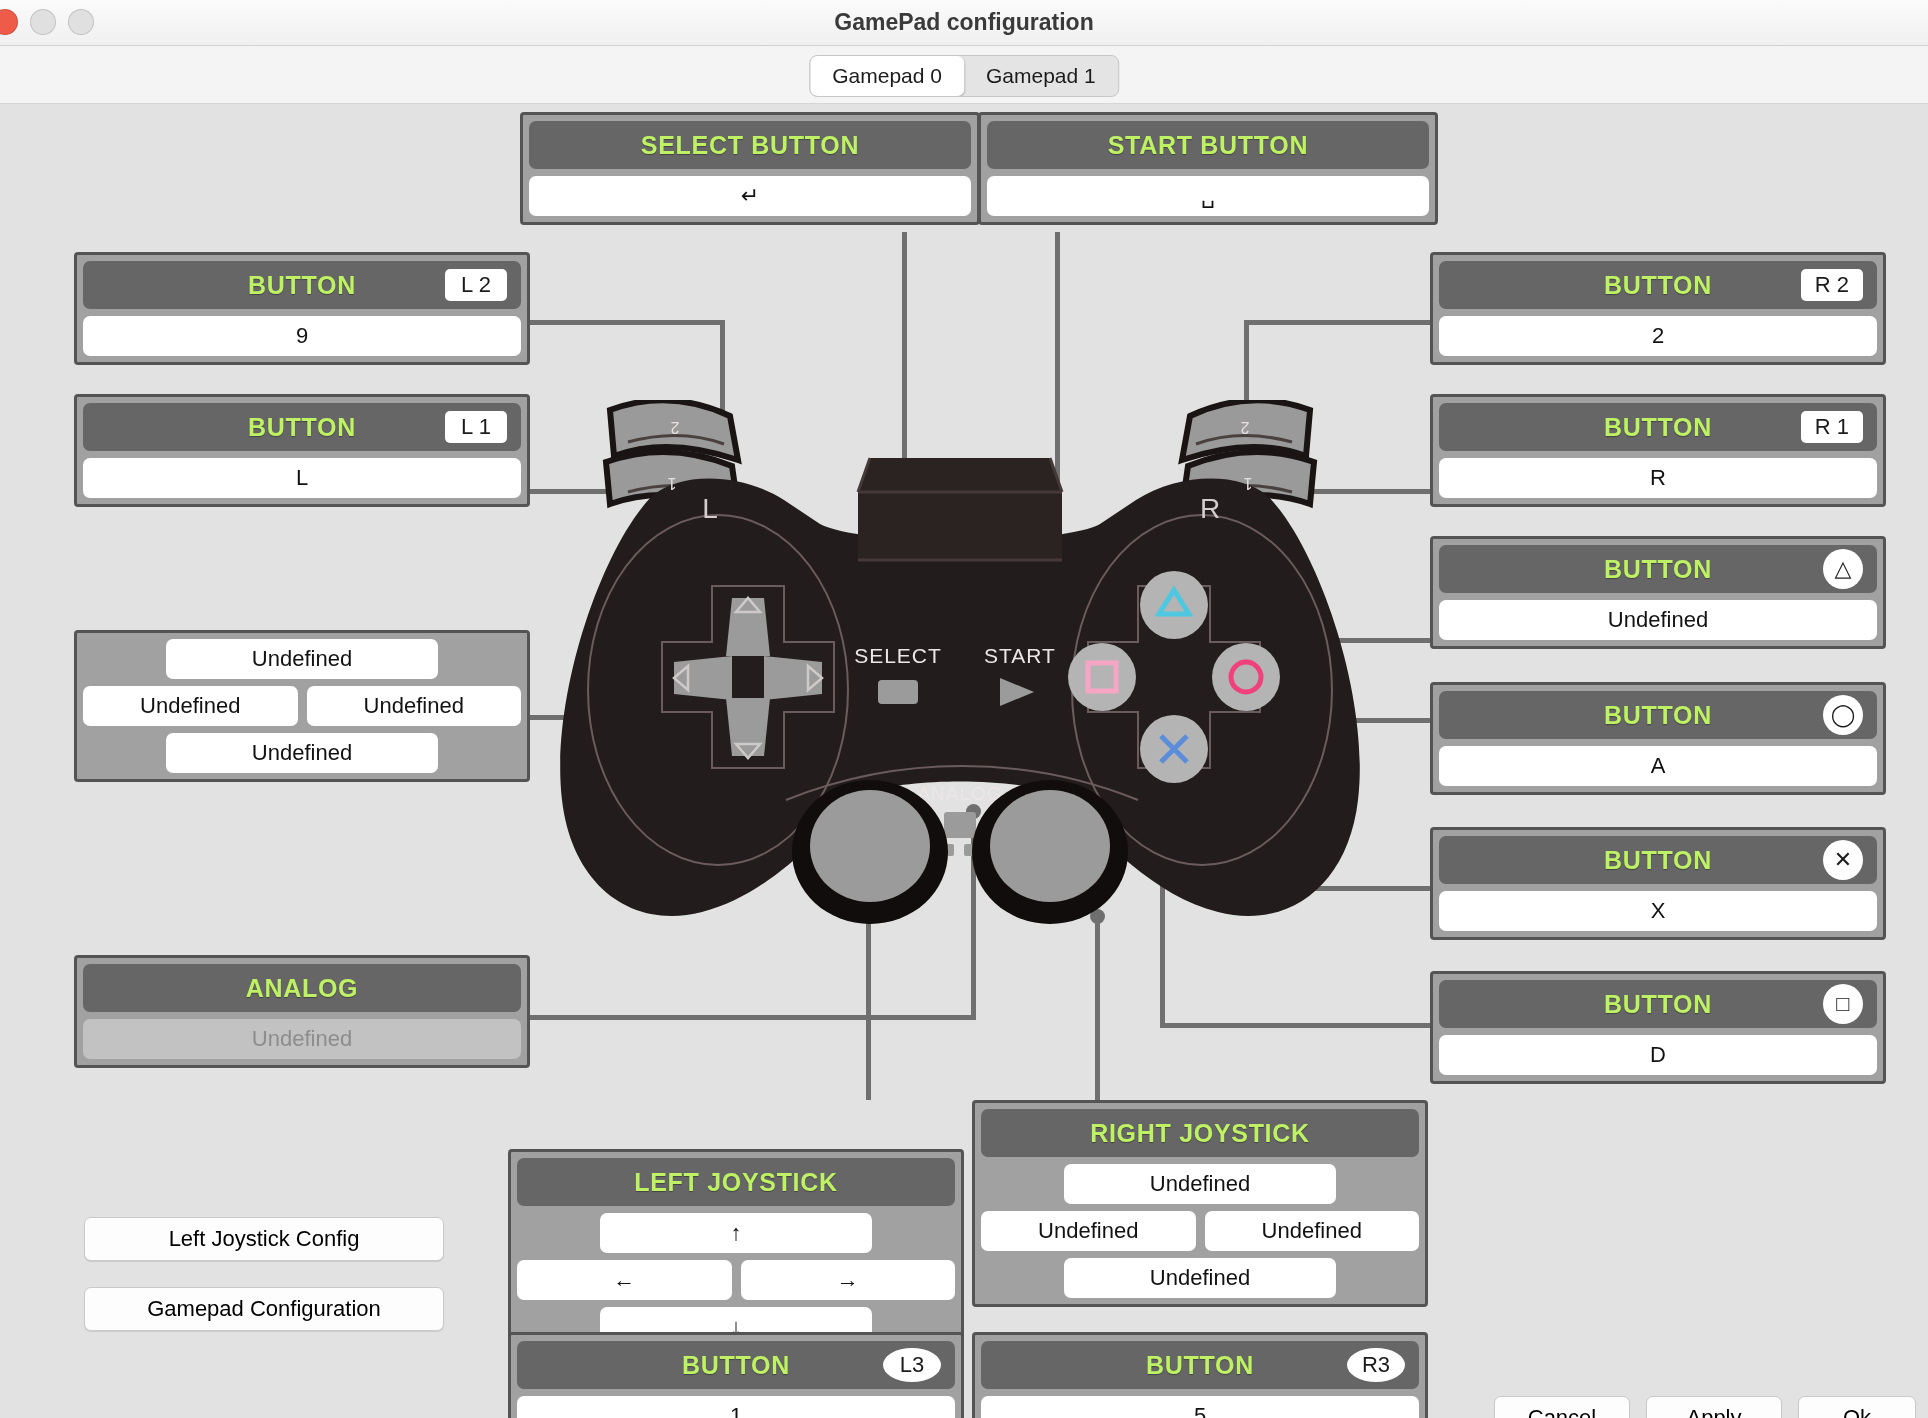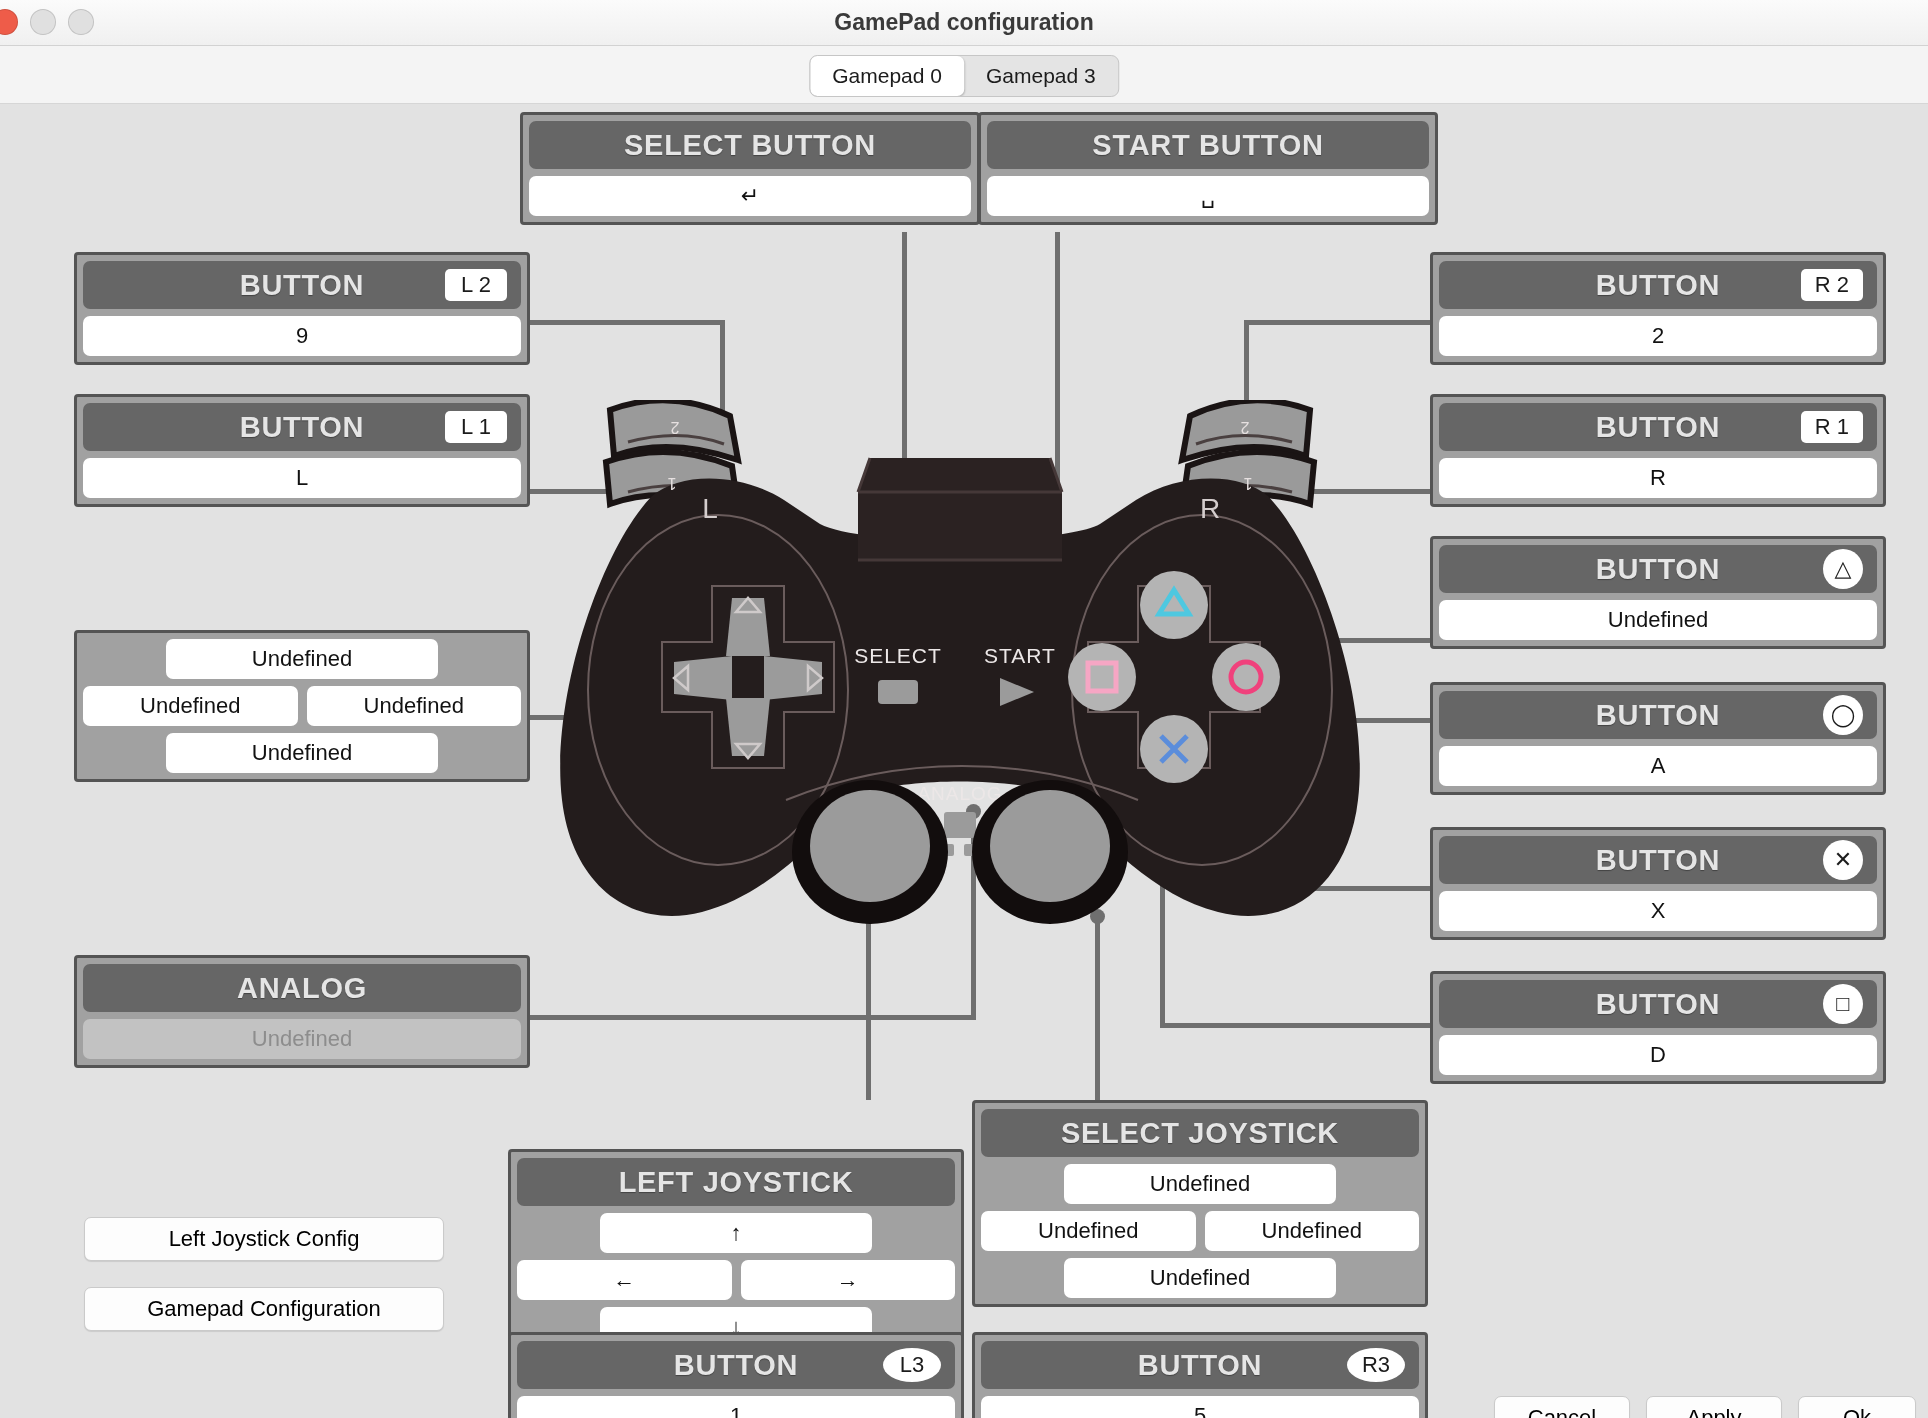--- a/index.html
+++ b/index.html
@@ -54,21 +54,21 @@
     border-radius: 4px;
     padding: 6px;
     display: flex; flex-direction: column; gap: 7px;
   }
   .panel-head {
     background: #666666; border-radius: 7px;
     height: 48px; display: flex; align-items: center; justify-content: center;
     position: relative; padding: 0 14px;
   }
   .panel-head .ttl {
-    color: #e5e5e5; font-weight: bold; font-size: 29px;
+    color: #bef264; font-weight: bold; font-size: 25px;
     letter-spacing: .7px; text-shadow: 0 1px 1px rgba(0,0,0,.35);
   }
   .badge {
     position: absolute; right: 14px; top: 50%; transform: translateY(-50%);
     background: #ffffff; color: #1b1b1b;
     font-size: 22px; font-weight: normal;
     padding: 3px 14px; border-radius: 5px; min-width: 62px; text-align: center;
   }
   .badge.round { border-radius: 50%; padding: 4px 10px; min-width: 58px; }
   .badge.glyph {
@@ -116,21 +116,21 @@
       <div class="tl red"></div>
       <div class="tl gray"></div>
       <div class="tl gray"></div>
     </div>
     <div class="win-title">GamePad configuration</div>
   </div>
 
   <div class="tabbar">
     <div class="seg">
       <div class="seg-item active">Gamepad 0</div>
-      <div class="seg-item">Gamepad 3</div>
+      <div class="seg-item">Gamepad 1</div>
     </div>
   </div>
 
   <div class="wire" style="left:902px;  top:232px;  width:5px;  height:446px;"></div>
   <div class="wdot" style="left:897px; top:670px;"></div>
 
   <div class="wire" style="left:1055px; top:232px;  width:5px;  height:446px;"></div>
   <div class="wdot" style="left:1050px; top:670px;"></div>
 
   <div class="wire" style="left:528px; top:320px; width:197px; height:5px;"></div>
@@ -371,21 +371,21 @@
     <div class="field narrow">↑</div>
     <div class="row2">
       <div class="field">←</div>
       <div class="field">→</div>
     </div>
     <div class="field narrow">↓</div>
   </div>
 
   <div class="panel" style="left:972px; top:1100px; width:456px;">
     <div class="panel-head">
-      <span class="ttl">SELECT JOYSTICK</span>
+      <span class="ttl">RIGHT JOYSTICK</span>
     </div>
     <div class="field narrow">Undefined</div>
     <div class="row2">
       <div class="field">Undefined</div>
       <div class="field">Undefined</div>
     </div>
     <div class="field narrow">Undefined</div>
   </div>
 
   <div class="panel" style="left:508px; top:1332px; width:456px;">

